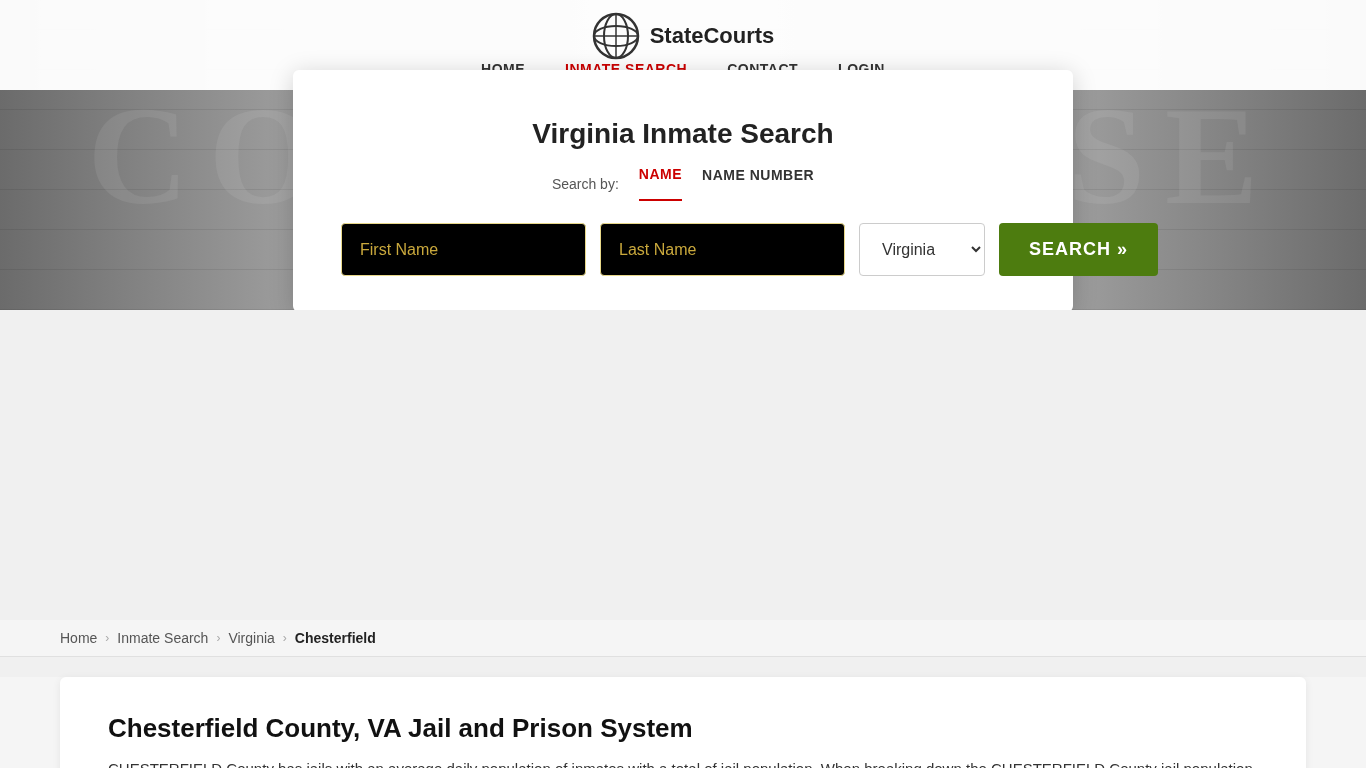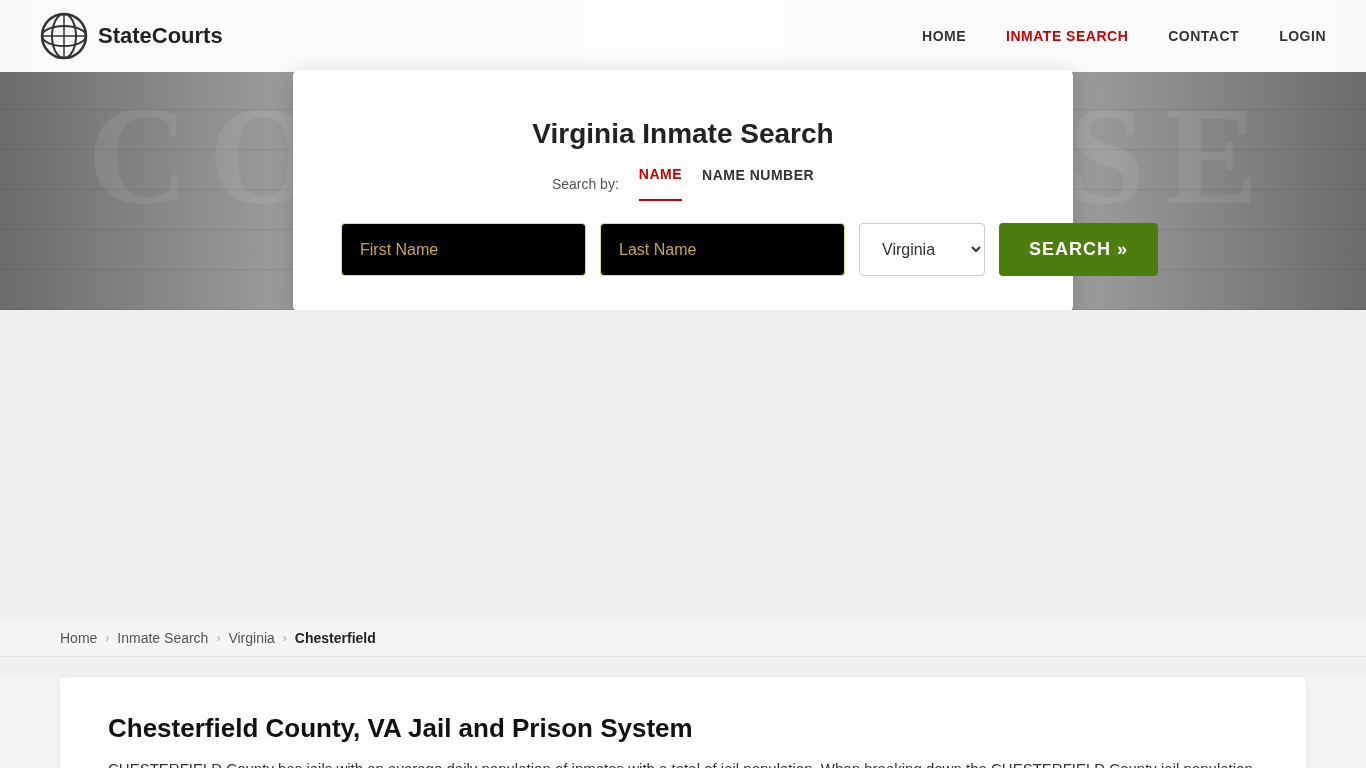--- a/index.html
+++ b/index.html
@@ -37,20 +37,21 @@
       font-family: Georgia, serif;
     }
     .navbar {
       position: relative;
       z-index: 10;
       display: flex;
       align-items: center;
       justify-content: space-between;
       padding: 12px 40px;
       background: rgba(255,255,255,0.97);
+      flex-direction: column;
     }
     .logo {
       display: flex;
       align-items: center;
       gap: 10px;
       text-decoration: none;
     }
     .logo-icon {
       width: 48px;
       height: 48px;

